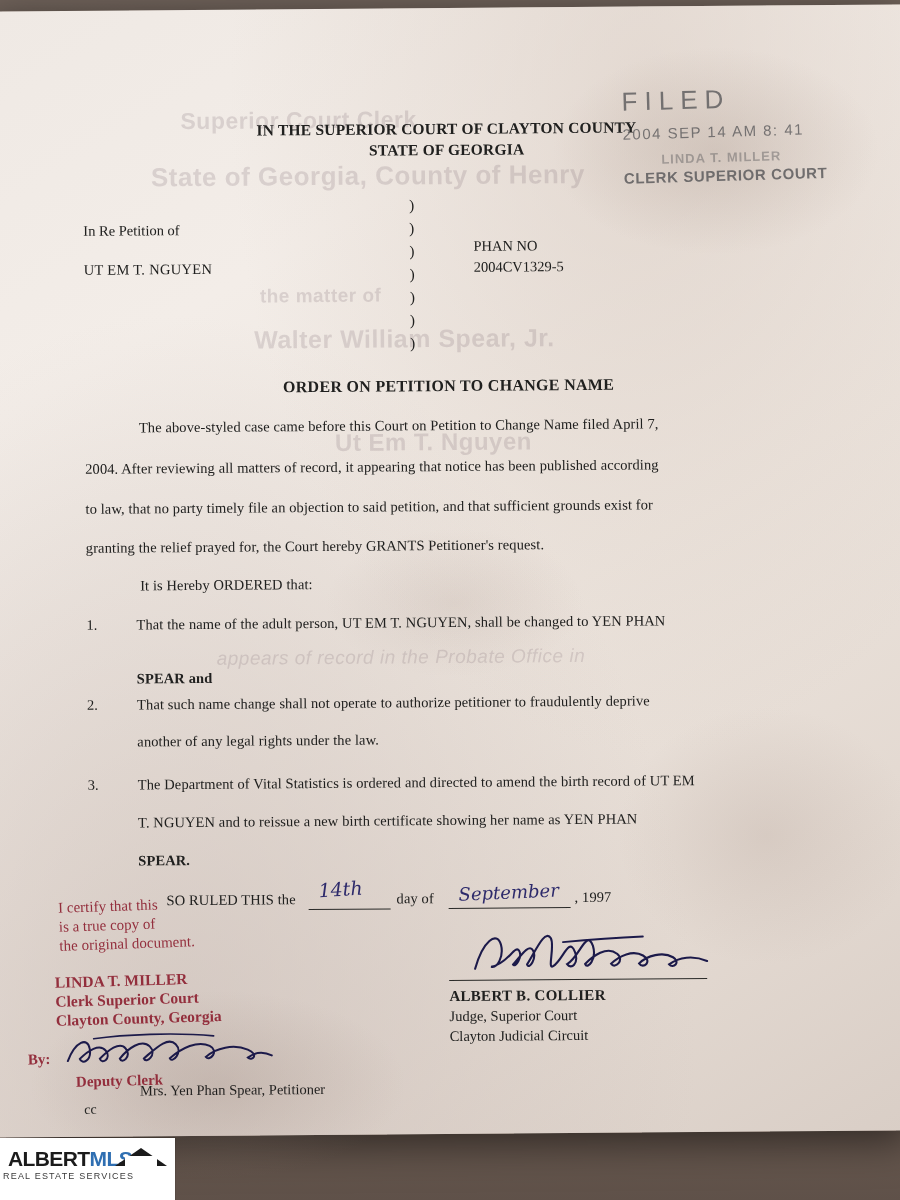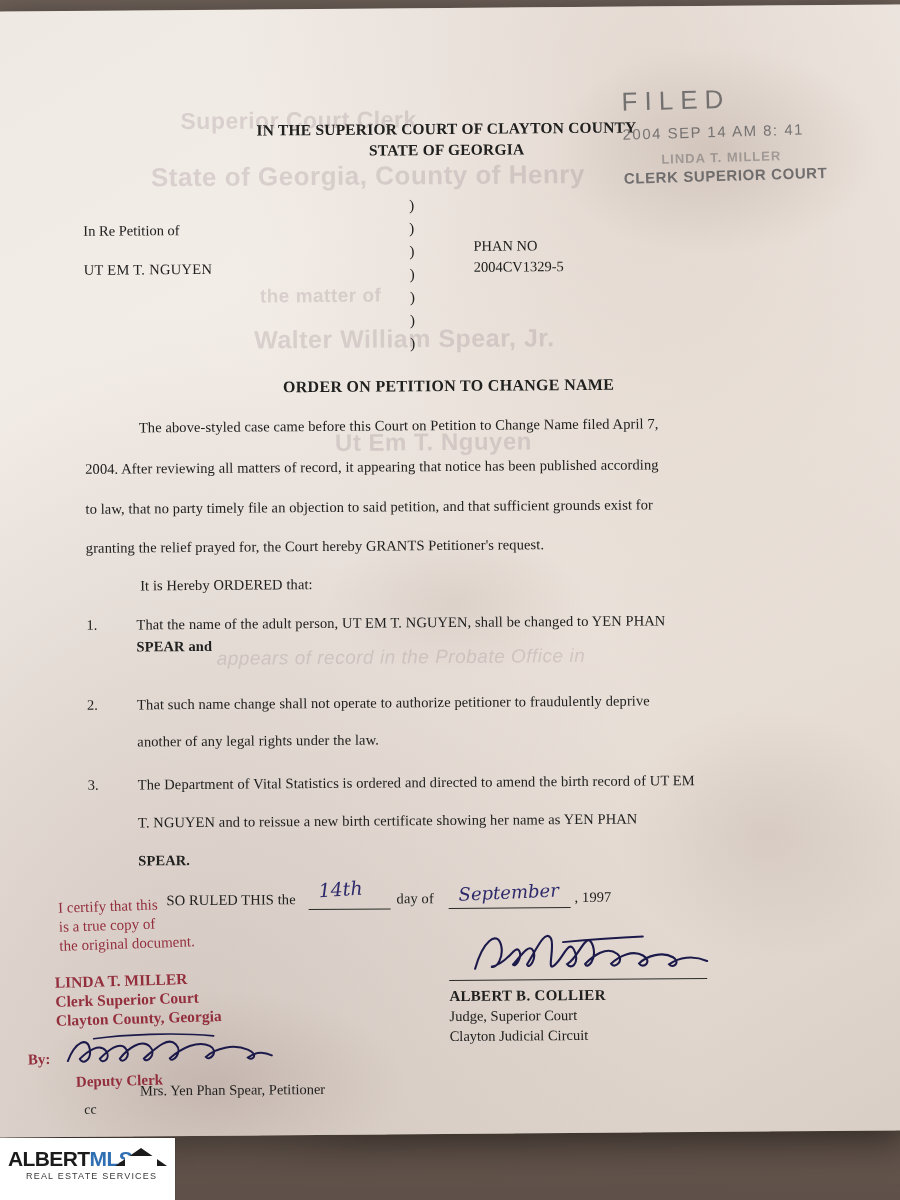--- a/index.html
+++ b/index.html
@@ -233,21 +233,21 @@
     color: #1b1b1b;
     padding: 10px 0 0 8px;
     line-height: 22px;
   }
   #mls .mls-top .mls-blue { color: #2f6fb2; }
   #mls .mls-sub {
     font-family: "Liberation Sans", sans-serif;
     font-size: 9px;
     letter-spacing: 1.2px;
     color: #3a3a3a;
-    padding-left: 26px;
+    padding-left: 3px;
     margin-top: 1px;
   }
   #mls .roof {
     position: absolute;
     right: 8px;
     top: 10px;
     width: 0; height: 0;
     border-left: 26px solid transparent;
     border-right: 26px solid transparent;
     border-bottom: 18px solid #1b1b1b;
@@ -316,21 +316,21 @@
 
       <div class="t body-line" style="left:146px; top:409px;">The above-styled case came before this Court on Petition to Change Name filed April 7,</div>
       <div class="t body-line" style="left:92px;  top:450px;">2004. After reviewing all matters of record, it appearing that notice has been published according</div>
       <div class="t body-line" style="left:92px;  top:490px;">to law, that no party timely file an objection to said petition, and that sufficient grounds exist for</div>
       <div class="t body-line" style="left:92px;  top:529px;">granting the relief prayed for, the Court hereby GRANTS Petitioner's request.</div>
 
       <div class="t body-line" style="left:146px; top:567px;">It is Hereby ORDERED that:</div>
 
       <div class="t num" style="left:92px; top:606px;">1.</div>
       <div class="t body-line" style="left:142px; top:606px;">That the name of the adult person, UT EM T. NGUYEN, shall be changed to YEN PHAN</div>
-      <div class="t body-line b-strong" style="left:142px; top:628px;text-align:center;">SPEAR and</div>
+      <div class="t body-line b-strong" style="left:142px; top:660px;text-align:center;">SPEAR and</div>
 
       <div class="t num" style="left:92px; top:686px;">2.</div>
       <div class="t body-line" style="left:142px; top:686px;">That such name change shall not operate to authorize petitioner to fraudulently deprive</div>
       <div class="t body-line" style="left:142px; top:723px;">another of any legal rights under the law.</div>
 
       <div class="t num" style="left:92px; top:766px;">3.</div>
       <div class="t body-line" style="left:142px; top:766px;">The Department of Vital Statistics is ordered and directed to amend the birth record of UT EM</div>
       <div class="t body-line" style="left:142px; top:804px;">T. NGUYEN and to reissue a new birth certificate showing her name as YEN PHAN</div>
       <div class="t body-line b-strong" style="left:142px; top:842px;">SPEAR.</div>
 

